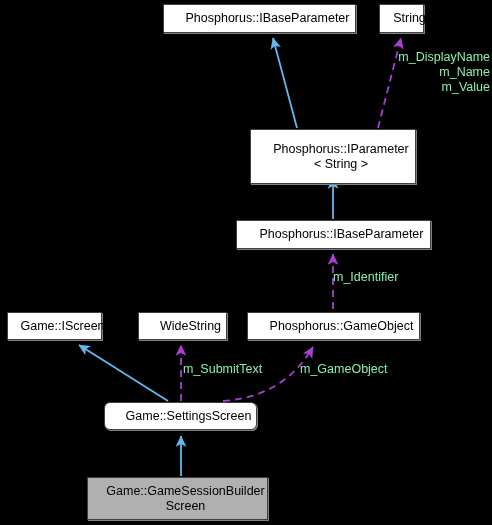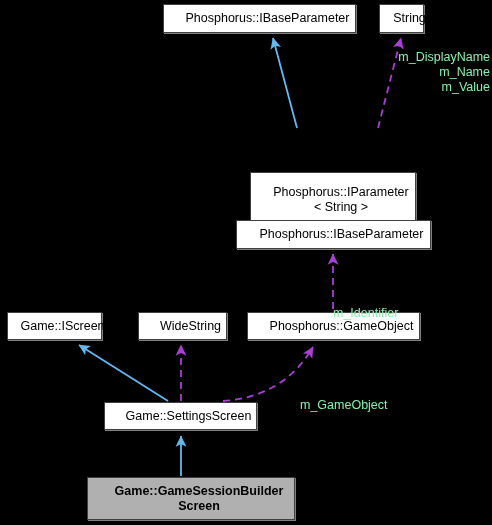--- a/index.html
+++ b/index.html
@@ -53,21 +53,20 @@
     font-size: 12.5px;
     line-height: 15px;
     white-space: pre-line;
     z-index: 6;
   }
   .edge-label.right-align {
     text-align: right;
   }
   .edge-label.left-align {
     text-align: left;
-    margin-top: 36px;
   }
 </style>
 </head>
 <body>
 
 <div id="diagram">
 
   <svg id="edges" viewBox="0 0 492 525" width="492" height="525" xmlns="http://www.w3.org/2000/svg">
     <defs>
       <marker id="arrow-blue" viewBox="0 0 12 12" refX="10.5" refY="6" markerWidth="7.2" markerHeight="7.2" orient="auto-start-reverse">
@@ -96,52 +95,53 @@
   </svg>
 
   <div class="node" style="left:163px; top:4px; width:193px; height:29px;">
     <span class="label">Phosphorus::IBaseParameter</span>
   </div>
 
   <div class="node" style="left:379px; top:4px; width:45px; height:29px;">
     <span class="label">String</span>
   </div>
 
-  <div class="node" style="left:250px; top:129px; width:166px; height:55px;margin-top:43px;">
+  <div class="node" style="left:250px; top:129px; width:166px; height:55px;">
     <span class="label">Phosphorus::IParameter
 &lt; String &gt;</span>
   </div>
 
   <div class="node" style="left:236px; top:220px; width:195px; height:29px;">
     <span class="label">Phosphorus::IBaseParameter</span>
   </div>
 
   <div class="node" style="left:7px; top:312px; width:95px; height:28px;">
     <span class="label">Game::IScreen</span>
   </div>
 
   <div class="node" style="left:138px; top:312px; width:89px; height:28px;">
     <span class="label">WideString</span>
   </div>
 
   <div class="node" style="left:247px; top:312px; width:173px; height:28px;">
     <span class="label">Phosphorus::GameObject</span>
   </div>
 
-  <div class="node" style="left:104px; top:402px; width:153px; height:28px;">
+  <div class="node" style="left:104px; top:402px; width:153px; height:28px;border-radius:6px;">
     <span class="label">Game::SettingsScreen</span>
   </div>
 
-  <div class="node highlight" style="left:87px; top:477px; width:208px; height:43px;font-weight:bold;">
+  <div class="node highlight" style="left:87px; top:477px; width:181px; height:43px;">
     <span class="label">Game::GameSessionBuilder
 Screen</span>
   </div>
 
   <div class="edge-label right-align" style="left:352px; top:50px; width:138px;">m_DisplayName
 m_Name
 m_Value</div>
 
   <div class="edge-label left-align" style="left:333px; top:270px; width:100px;">m_Identifier</div>
 
+  <div class="edge-label left-align" style="left:183px; top:362px; width:110px;">m_SubmitText</div>
 
   <div class="edge-label left-align" style="left:300px; top:362px; width:120px;">m_GameObject</div>
 
 </div>
 
 </body></html>

